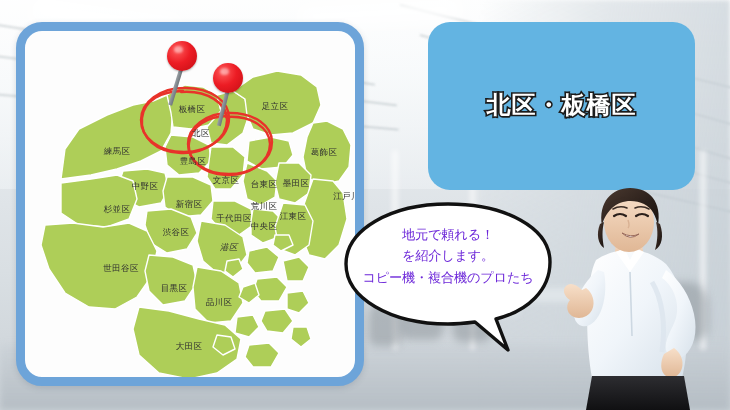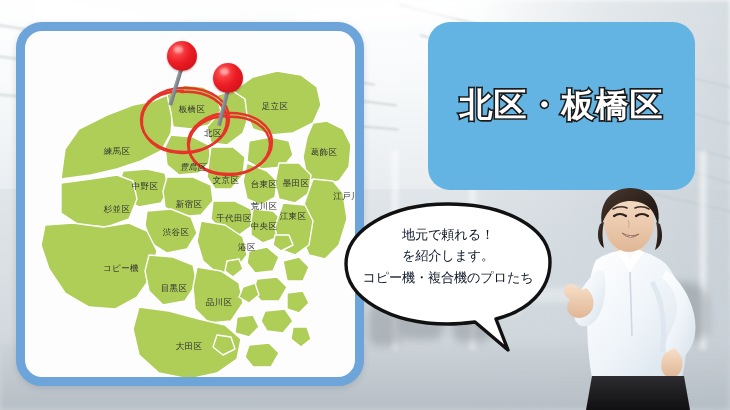--- a/index.html
+++ b/index.html
@@ -91,33 +91,33 @@
     display:flex; flex-direction:column; align-items:center; justify-content:center;
     gap:2px; padding:6px 8px 8px;
   }
   .title-l1, .title-l2 {
     font-family:"DejaVu Sans","Liberation Sans",sans-serif;
     font-weight:700; color:#ffffff; font-size:33px; line-height:1.18;
     letter-spacing:1px; white-space:nowrap;
     -webkit-text-stroke:3.2px #1b1b1b;
     paint-order:stroke fill;
   }
-  .title-l2 { font-size:33px; }
+  .title-l2 { font-size:24px; }
   .title-l3 {
     font-family:"DejaVu Sans","Liberation Sans",sans-serif;
     font-weight:400; color:#131313; font-size:31px; line-height:1.2;
     letter-spacing:0px; white-space:nowrap; margin-top:1px;
   }
 
   
   .bubble-wrap { position:absolute; left:340px; top:198px; width:216px; height:160px; }
   .bubble-svg { position:absolute; left:0; top:0; }
   .bubble-text {
     position:absolute; left:14px; top:26px; width:188px;
-    text-align:center; color:#0f172a; font-size:13.2px; line-height:1.62;
+    text-align:center; color:#6d28d9; font-size:13.2px; line-height:1.62;
     font-family:"DejaVu Sans","Liberation Sans",sans-serif;
     letter-spacing:-.2px;
   }
   .bubble-text div { white-space:nowrap; }
 
   
   .person { position:absolute; left:556px; top:186px; width:174px; height:224px; }
 </style>
 </head>
 <body>
@@ -232,38 +232,38 @@
       <svg class="circle-mark" style="left:160px;top:78px;" width="90" height="70" viewBox="0 0 90 70">
         <g fill="none" stroke="#e8332a" stroke-width="2.4" stroke-linecap="round">
           <path d="M45 4 C70 4 87 17 87 33 C87 51 68 65 44 65 C20 65 3 52 3 35 C3 18 21 4 45 4"></path>
           <path d="M41 8 C66 6 85 19 85 35 C85 53 64 67 41 66 C18 65 2 51 4 34 C6 17 23 7 43 7"></path>
         </g>
       </svg>
 
       <div id="ward-labels">
           <div class="ward-label" style="left: 92px; top: 121px;">練馬区</div>
           <div class="ward-label" style="left: 151px; top: 79px; margin-left: 16px;">板橋区</div>
-          <div class="ward-label" style="left: 188px; top: 103px;">北区</div>
+          <div class="ward-label" style="left: 176px; top: 103px;">北区</div>
           <div class="ward-label" style="left: 250px; top: 76px;">足立区</div>
           <div class="ward-label" style="left: 299px; top: 122px;">葛飾区</div>
           <div class="ward-label" style="left: 239px; top: 128px; margin-top: 48px;">荒川区</div>
-          <div class="ward-label" style="left: 168px; top: 137px; font-style: italic;">豊島区</div>
+          <div class="ward-label" style="left: 168px; top: 131px;">豊島区</div>
           <div class="ward-label" style="left: 201px; top: 150px;">文京区</div>
           <div class="ward-label" style="left: 239px; top: 154px;">台東区</div>
           <div class="ward-label" style="left: 271px; top: 153px;">墨田区</div>
           <div class="ward-label" style="left: 326px; top: 166px;">江戸川区</div>
           <div class="ward-label" style="left: 120px; top: 156px;">中野区</div>
           <div class="ward-label" style="left: 164px; top: 174px;">新宿区</div>
           <div class="ward-label" style="left: 209px; top: 188px;">千代田区</div>
           <div class="ward-label" style="left: 239px; top: 196px;">中央区</div>
           <div class="ward-label" style="left: 268px; top: 186px;">江東区</div>
           <div class="ward-label" style="left: 92px; top: 179px;">杉並区</div>
           <div class="ward-label" style="left: 151px; top: 202px; text-align: center;">渋谷区</div>
-          <div class="ward-label" style="left: 222px; top: 217px;">港区</div>
-          <div class="ward-label" style="left: 96px; top: 238px;">コピー機</div>
+          <div class="ward-label" style="left: 204px; top: 217px; font-style: italic;">港区</div>
+          <div class="ward-label" style="left: 96px; top: 238px;">世田谷区</div>
           <div class="ward-label" style="left: 149px; top: 258px;">目黒区</div>
           <div class="ward-label" style="left: 194px; top: 272px;">品川区</div>
           <div class="ward-label" style="left: 164px; top: 316px;">大田区</div>
         </div>
 
       <div class="pin" style="left:140px;top:8px;width:34px;height:66px;">
         <div class="pin-needle" style="left:16px;top:24px;height:44px;transform:rotate(17deg);"></div>
         <div class="pin-head" style="left:2px;top:2px;">
           <div class="pin-gloss"></div>
         </div>

